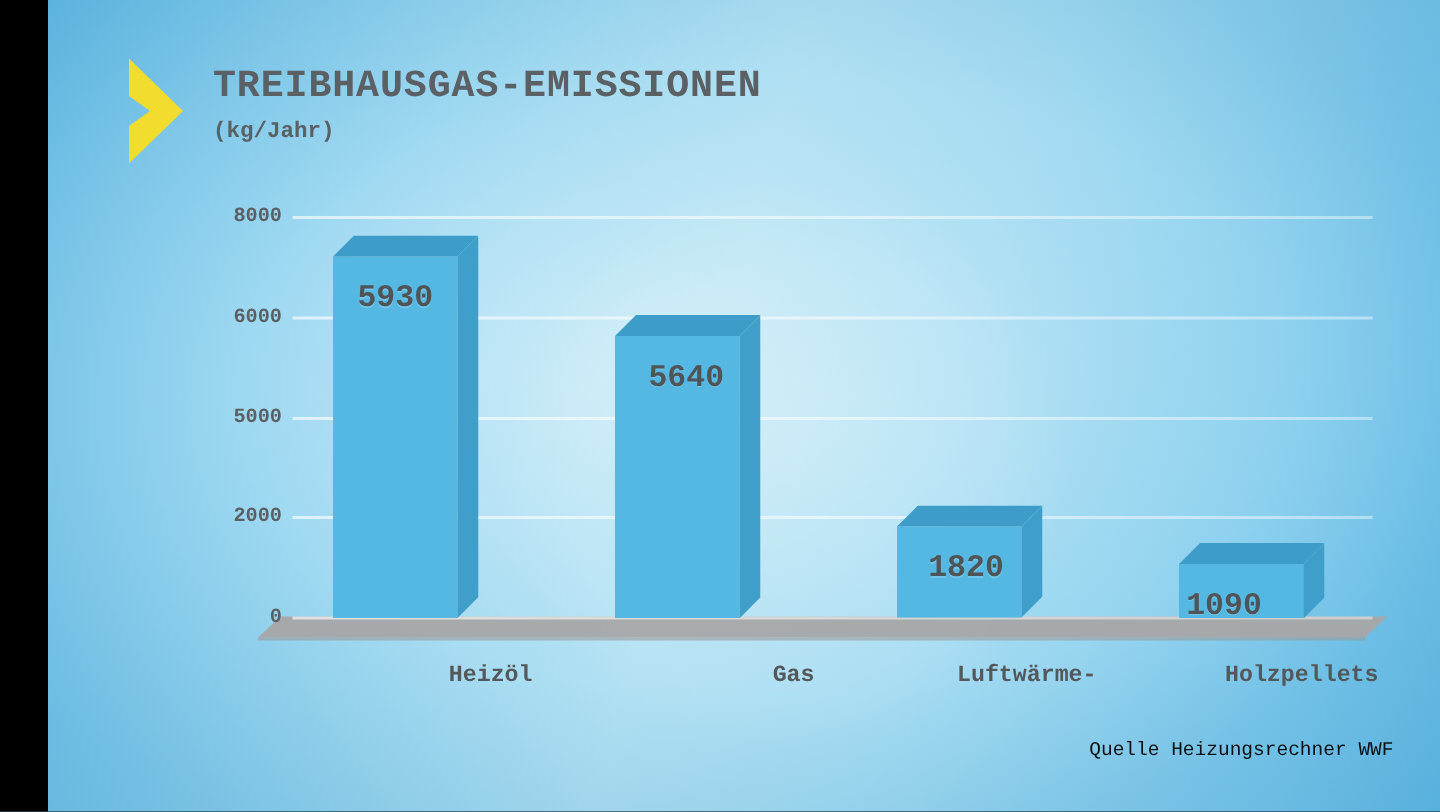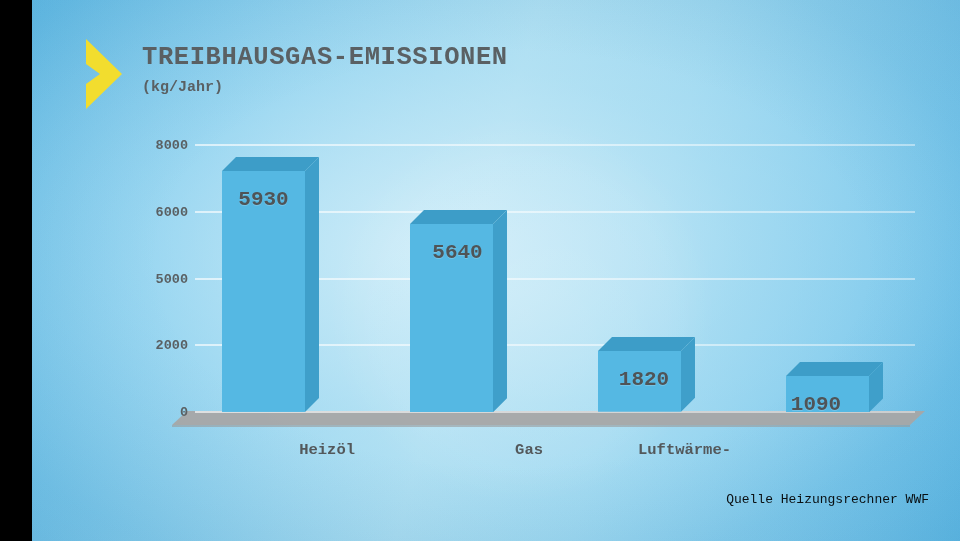--- a/index.html
+++ b/index.html
@@ -228,16 +228,19 @@
         <div>Luftwärme-</div>
       </div>
       <div class="bar" style="left: 754px; top: 361.621px; width: 97px; height: 50.3787px;">
         <svg width="97" height="50.378750000000004" viewBox="0 0 97 50.378750000000004" style="position: absolute; left: 0px; top: 0px;">
           <rect x="0" y="14" width="83" height="36.378750000000004" fill="#55b8e3"></rect>
           <polygon points="0,14 14,0 97,0 83,14" fill="#3d9dc8"></polygon>
           <polygon points="83,14 97,0 97,36.378750000000004 83,50.378750000000004" fill="#3f9fca"></polygon>
         </svg>
       </div>
       <div class="bar-value" style="left: 754px; width: 60px; top: 392.621px;">1090</div>
+      <div class="cat-label" style="left: 704px; width: 183px; top: 441px;">
+        <div>Holzpellets</div>
+      </div>
     </div>
 
   <div class="source">Quelle Heizungsrechner WWF</div>
 </div>
 
 </body></html>

